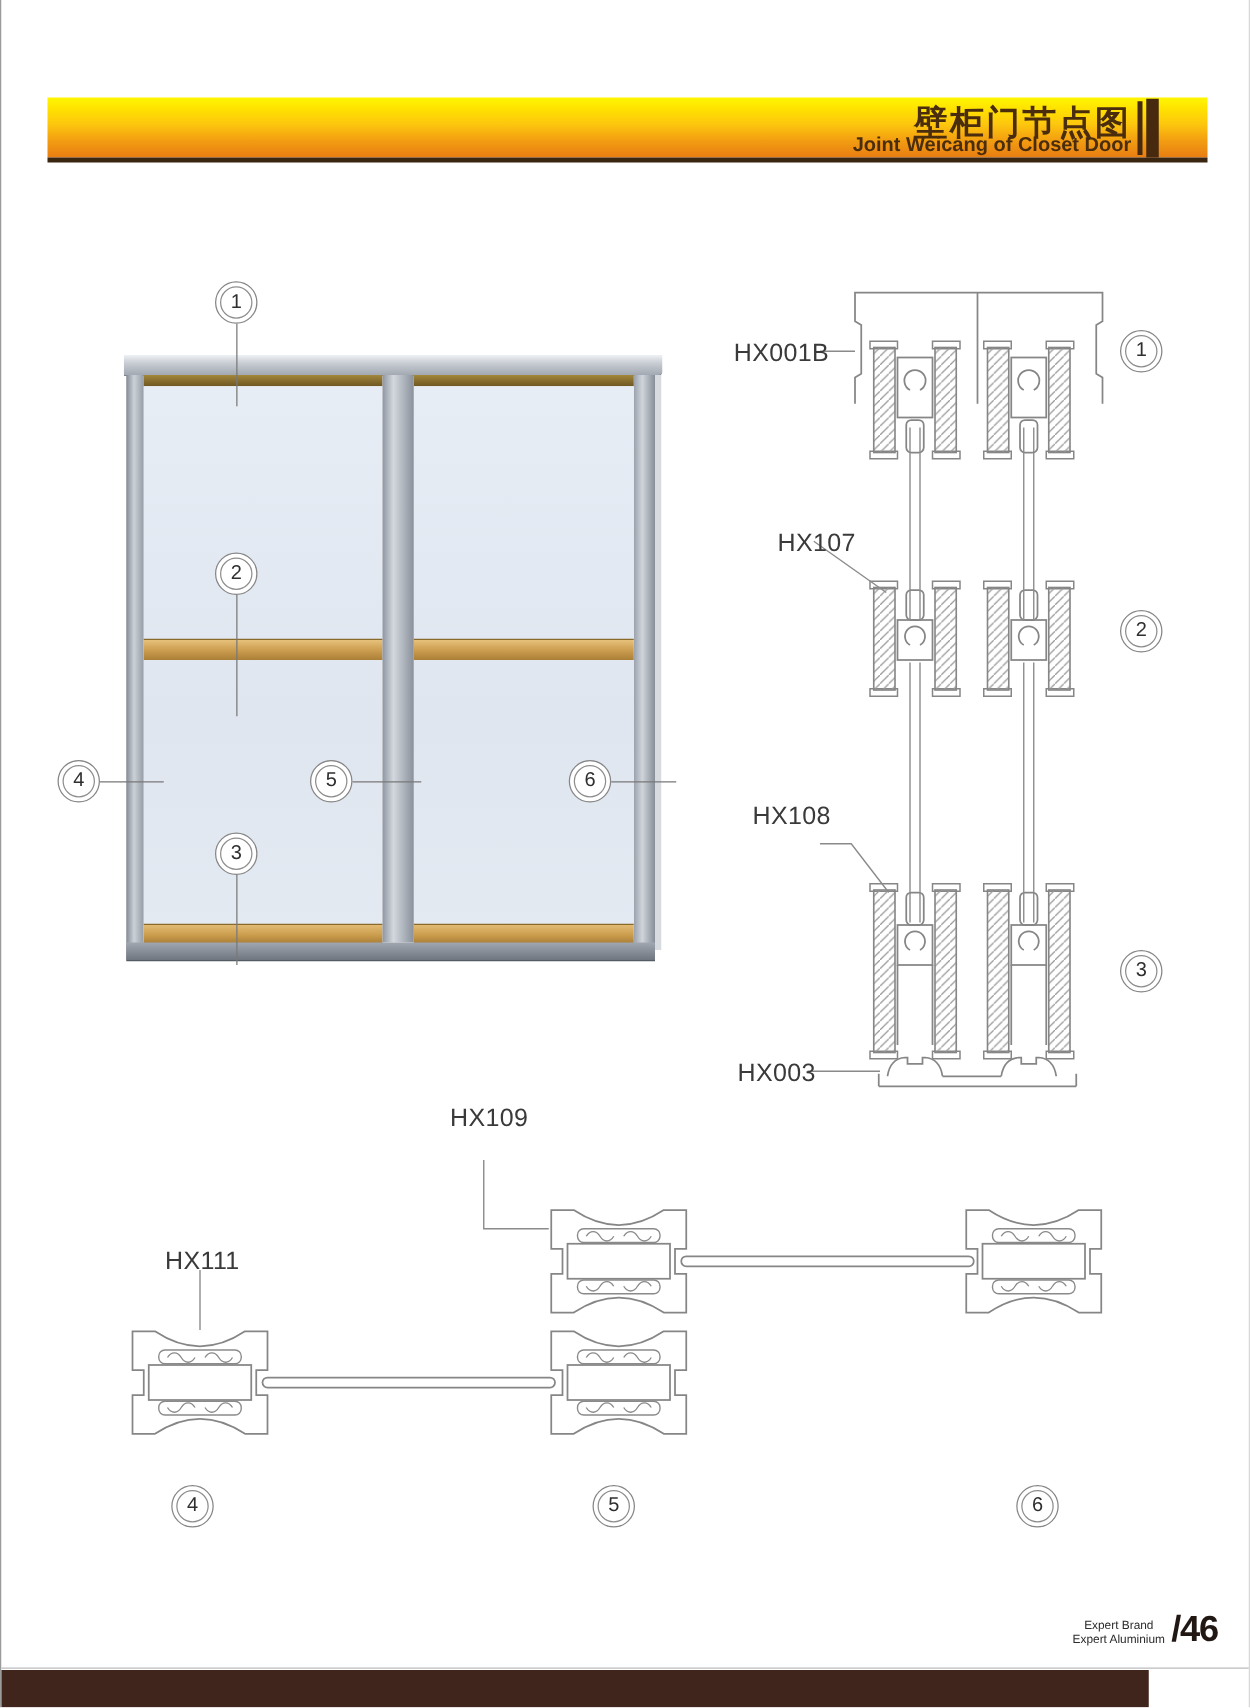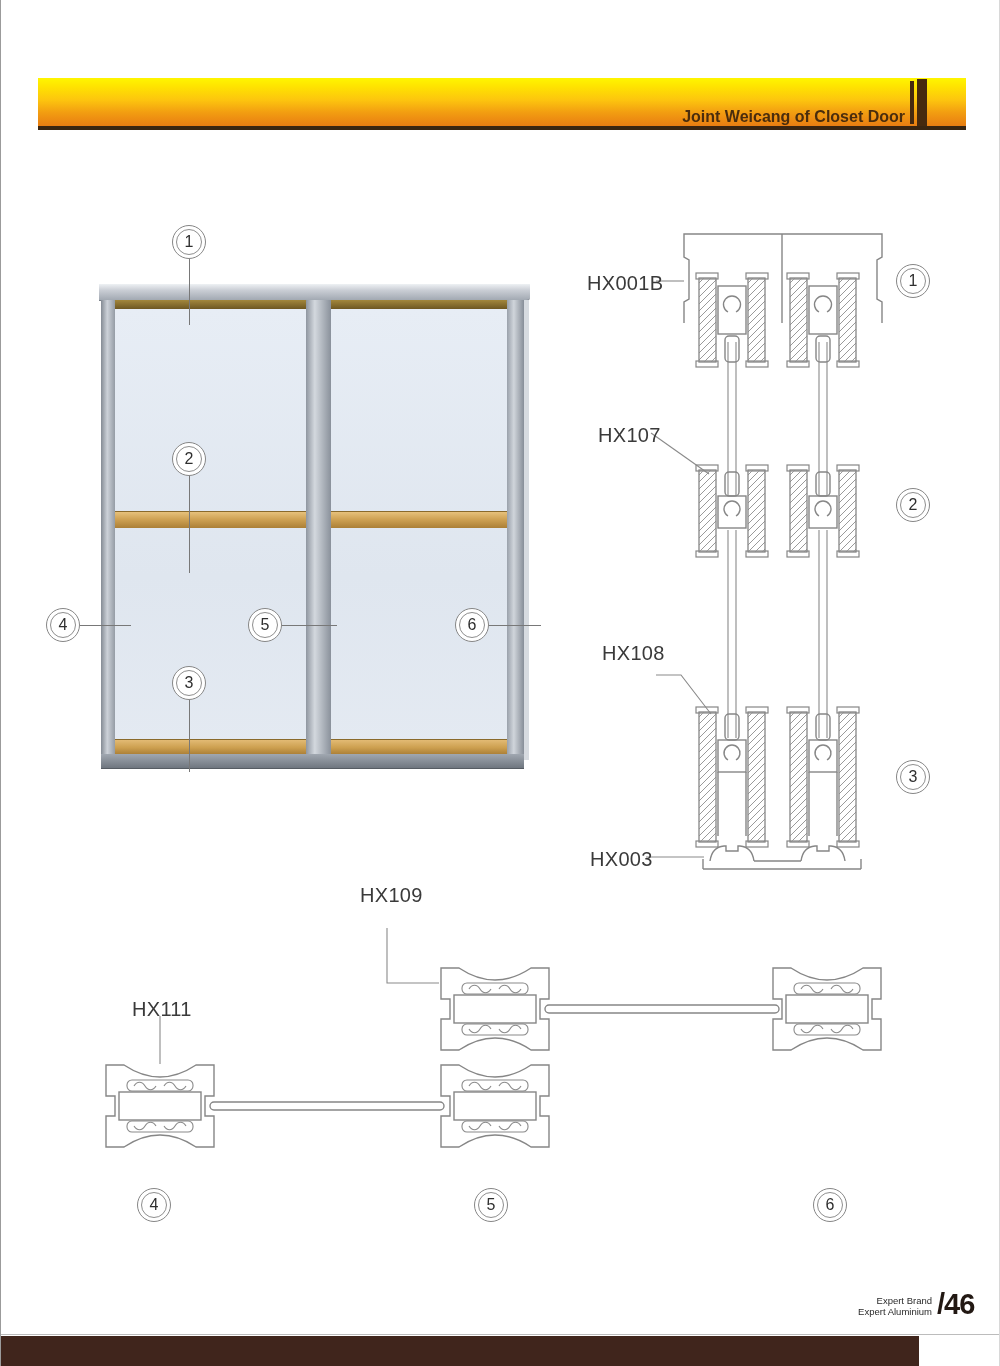--- a/index.html
+++ b/index.html
@@ -57,31 +57,32 @@
 
   
   .ln{fill:none;stroke:#868686;stroke-width:1.4;}
   .lnthin{fill:none;stroke:#8a8a8a;stroke-width:1.1;}
   .hatch{fill:url(#hatchPat);stroke:#868686;stroke-width:1.3;}
   .cap-sq{fill:#fff;stroke:#868686;stroke-width:1.2;}
 
   
   .foot-hair{position:absolute;left:0;top:1334px;width:1000px;height:1px;background:#bcbcbc;}
   .foot-bar{position:absolute;left:0;top:1336px;width:918px;height:30px;background:#40251c;}
-  .foot-brand{position:absolute;right:67px;top:1295px;text-align:right;font-size:9.5px;
+  .foot-brand{position:absolute;right:67px;top:1295px;text-align:center;font-size:9.5px;
     line-height:11px;color:#2a2a2a;}
   .foot-page{position:absolute;left:936px;top:1288px;font-size:29px;font-weight:bold;
     color:#221813;letter-spacing:-1px;}
 </style>
 </head>
 <body>
 
 <div id="page">
 
   <div class="hdr-band"></div>
+  <div class="title-zh">壁柜门节点图</div>
   <div class="title-en">Joint Weicang of Closet Door</div>
   <div class="hdr-bar-thin"></div>
   <div class="hdr-bar-thick"></div>
 
   <div>
     <div class="cap"></div>
     <div class="frame-l"></div>
     <div class="frame-r"></div>
     <div class="frame-r2"></div>
 
@@ -236,21 +237,21 @@
     <div class="inner">4</div>
     </div>
   <div class="callout" style="left:473px;top:1188px;">
     <div class="inner">5</div>
     </div>
   <div class="callout" style="left:812px;top:1188px;">
     <div class="inner">6</div>
     </div>
 
   <div class="slabel" style="left:586px;top:272px;">HX001B</div>
-  <div class="slabel" style="left:597px;top:424px;">HX107</div>
+  <div class="slabel" style="left:621px;top:424px;">HX107</div>
   <div class="slabel" style="left:601px;top:642px;">HX108</div>
   <div class="slabel" style="left:589px;top:848px;">HX003</div>
   <div class="slabel" style="left:359px;top:884px;">HX109</div>
   <div class="slabel" style="left:131px;top:998px;">HX111</div>
 
   <div class="foot-hair"></div>
   <div class="foot-bar"></div>
   <div class="foot-brand">
     <div>Expert Brand</div>
     <div>Expert Aluminium</div>

